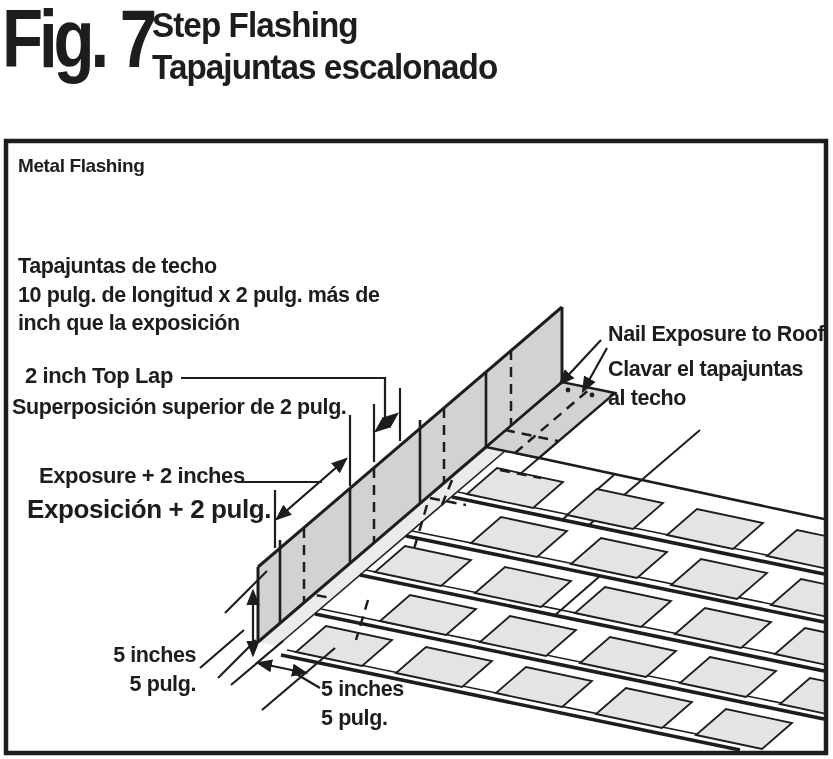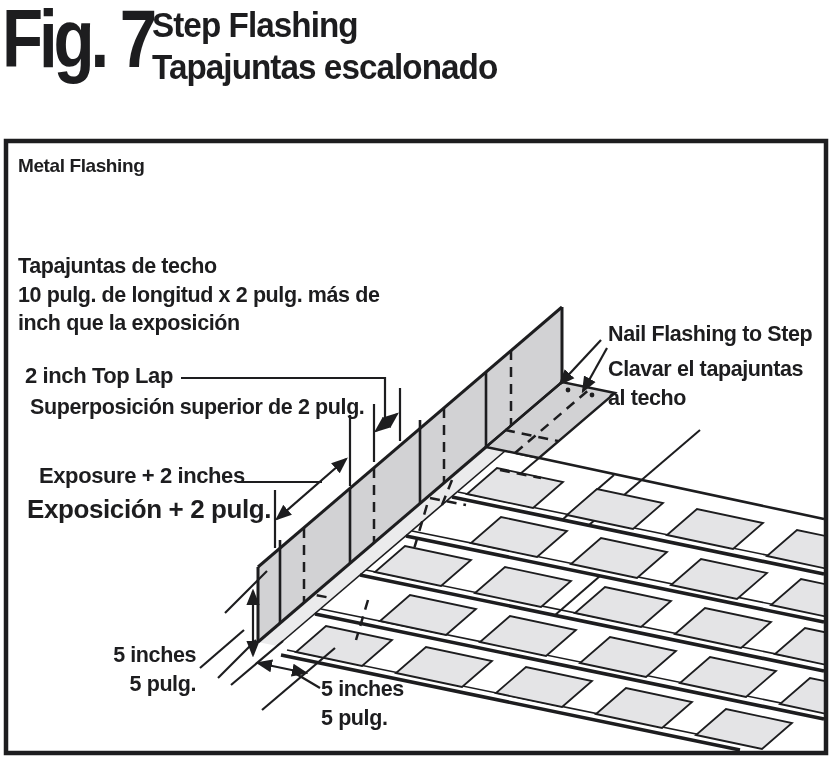--- a/index.html
+++ b/index.html
@@ -19,21 +19,21 @@
   .lbl{position:absolute;font-weight:700;letter-spacing:-0.4px;white-space:nowrap;line-height:1.08;}
   .fig-number{
     left:2px;top:0px;font-size:82px;font-weight:700;letter-spacing:-5px;
     transform:scaleX(0.82);transform-origin:left top;line-height:0.95;
   }
   .title{left:152px;top:4px;font-size:35px;letter-spacing:-1px;line-height:42px;
     transform:scaleX(0.95);transform-origin:left top;}
   .metal{left:18px;top:156px;font-size:19px;}
   .tapa{left:18px;top:252px;font-size:21.5px;line-height:28.5px;}
   .toplap-en{left:25px;top:364px;font-size:22px;}
-  .toplap-es{left:30px;top:396px;font-size:21.5px;}
+  .toplap-es{left:12px;top:396px;font-size:21.5px;}
   .exp-en{left:39px;top:464px;font-size:22px;}
   .exp-es{left:27px;top:495px;font-size:26px;}
   .nail-en{left:608px;top:323px;font-size:21.5px;}
   .nail-es{left:608px;top:355px;font-size:21.5px;line-height:28.5px;}
   .five-left{left:40px;top:641px;width:156px;text-align:right;font-size:21.5px;line-height:29px;}
   .five-right{left:321px;top:675px;font-size:21.5px;line-height:29px;}
   svg.art{position:absolute;left:0;top:0;pointer-events:none;}
   
   .s{stroke:var(--line);fill:none;stroke-linejoin:miter;}
   .w16{stroke-width:1.6px;}
@@ -213,21 +213,21 @@
     <div>10 pulg. de longitud x 2 pulg. más de</div>
     <div>inch que la exposición</div>
   </div>
 
   <div class="lbl toplap-en">2 inch Top Lap</div>
   <div class="lbl toplap-es">Superposición superior de 2 pulg.</div>
 
   <div class="lbl exp-en">Exposure + 2 inches</div>
   <div class="lbl exp-es">Exposición + 2 pulg.</div>
 
-  <div class="lbl nail-en">Nail Flashing to Step</div>
+  <div class="lbl nail-en">Nail Exposure to Roof</div>
   <div class="lbl nail-es">
     <div>Clavar el tapajuntas</div>
     <div>al techo</div>
   </div>
 
   <div class="lbl five-left">
     <div>5 inches</div>
     <div>5 pulg.</div>
   </div>
 

